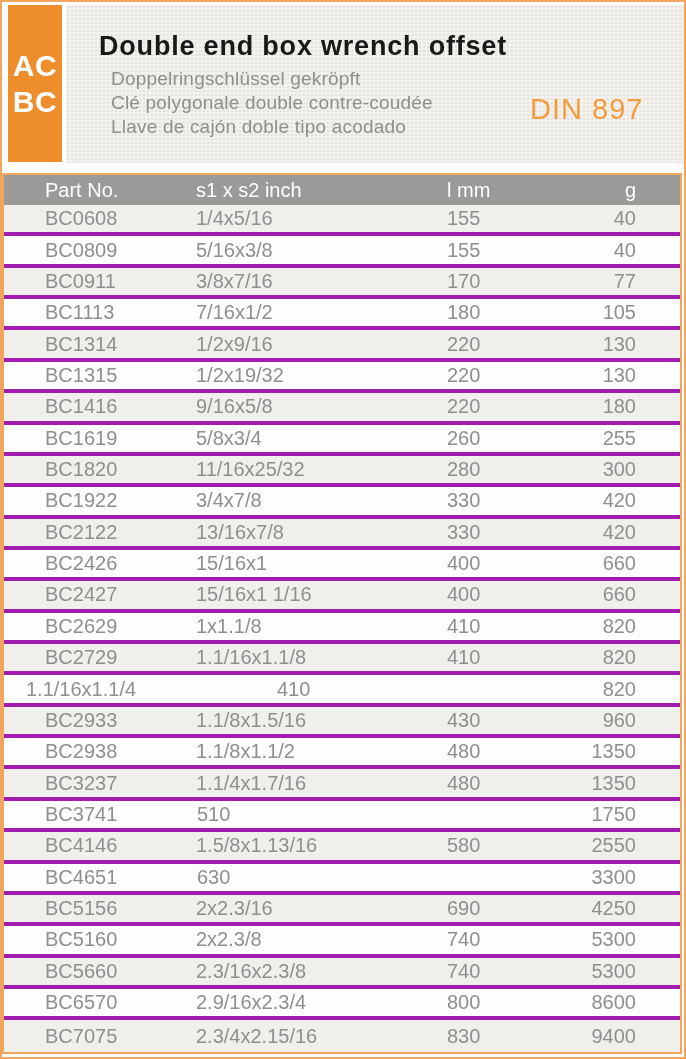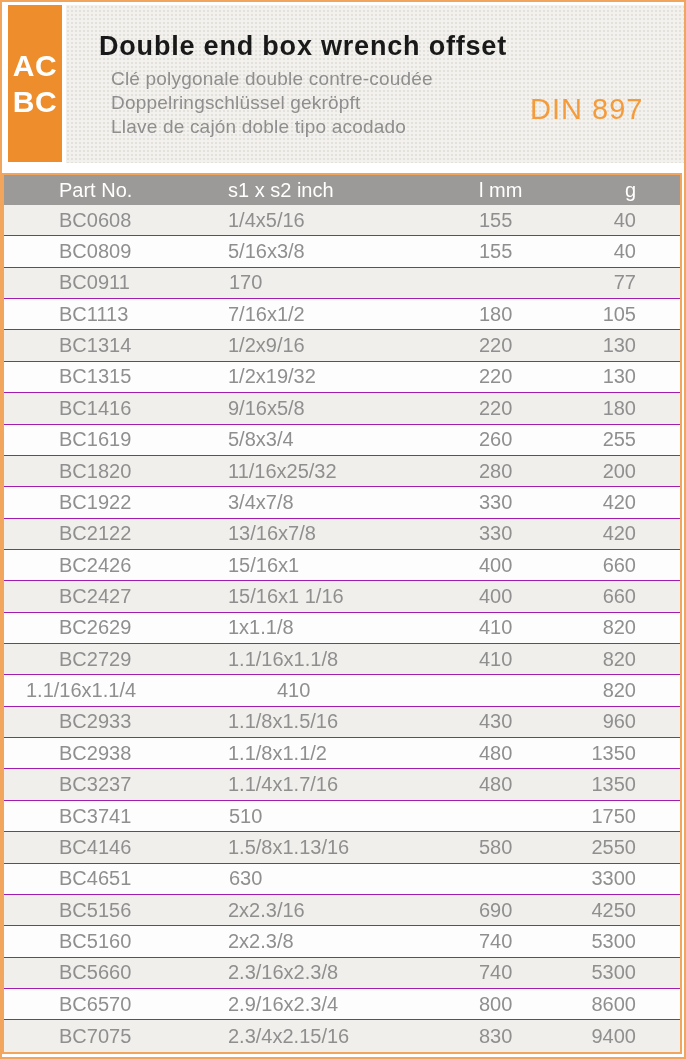--- a/index.html
+++ b/index.html
@@ -59,45 +59,45 @@
     background:#fdfdfd;
   }
   .thead{
     display:flex;height:30px;align-items:center;
     background:#9c9a98;color:#ffffff;font-size:20px;
   }
   .trow{
     display:flex;height:31.37px;align-items:center;
     box-sizing:border-box;
     color:#8f8f8f;font-size:20px;
-    border-bottom:1px solid #a21caf;
+    border-bottom:4px solid #a21caf;
     background:#fdfdfd;
   }
   .trow:nth-child(odd){background:#f0efec;}
   .trow:last-child{border-bottom:none;}
-  .c1{width:170px;padding-left:23px;box-sizing:border-box;margin-left:32px;}
+  .c1{width:170px;padding-left:41px;box-sizing:border-box;}
   .c2{width:250px;padding-left:22px;box-sizing:border-box;}
   .c3{width:130px;padding-left:23px;box-sizing:border-box;}
   .c4{flex:1;text-align:right;padding-right:44px;box-sizing:border-box;}
 </style>
 </head>
 <body>
 
 <div class="page">
 
   <div class="logo-box">
     <span>AC</span>
     <span>BC</span>
   </div>
 
   <div class="header-panel">
     <div class="title">Double end box wrench offset</div>
     <div class="subtitles">
+      <div>Doppelringschlüssel gekröpft</div>
       <div>Clé polygonale double contre-coudée</div>
-      <div>Doppelringschlüssel gekröpft</div>
       <div>Llave de cajón doble tipo acodado</div>
     </div>
     <div class="din">DIN 897</div>
   </div>
 
   <svg class="watermark" viewBox="0 0 345 258" xmlns="http://www.w3.org/2000/svg">
     <g>
       <path d="M55,198 Q170,252 295,192 L295,214 Q170,268 55,222 Z" fill="#f0e4cc"></path>
       <circle cx="108" cy="120" r="98" fill="#cfdcef"></circle>
       <g stroke="#f6f8fb" stroke-width="7" fill="none">
@@ -128,20 +128,21 @@
           <div class="c4">40</div>
         </div>
         <div class="trow">
           <div class="c1">BC0809</div>
           <div class="c2">5/16x3/8</div>
           <div class="c3">155</div>
           <div class="c4">40</div>
         </div>
         <div class="trow">
           <div class="c1">BC0911</div>
+          <div class="c2">3/8x7/16</div>
           <div class="c3">170</div>
           <div class="c4">77</div>
         </div>
         <div class="trow">
           <div class="c1">BC1113</div>
           <div class="c2">7/16x1/2</div>
           <div class="c3">180</div>
           <div class="c4">105</div>
         </div>
         <div class="trow">
@@ -165,21 +166,21 @@
         <div class="trow">
           <div class="c1">BC1619</div>
           <div class="c2">5/8x3/4</div>
           <div class="c3">260</div>
           <div class="c4">255</div>
         </div>
         <div class="trow">
           <div class="c1">BC1820</div>
           <div class="c2">11/16x25/32</div>
           <div class="c3">280</div>
-          <div class="c4">200</div>
+          <div class="c4">300</div>
         </div>
         <div class="trow">
           <div class="c1">BC1922</div>
           <div class="c2">3/4x7/8</div>
           <div class="c3">330</div>
           <div class="c4">420</div>
         </div>
         <div class="trow">
           <div class="c1">BC2122</div>
           <div class="c2">13/16x7/8</div>

